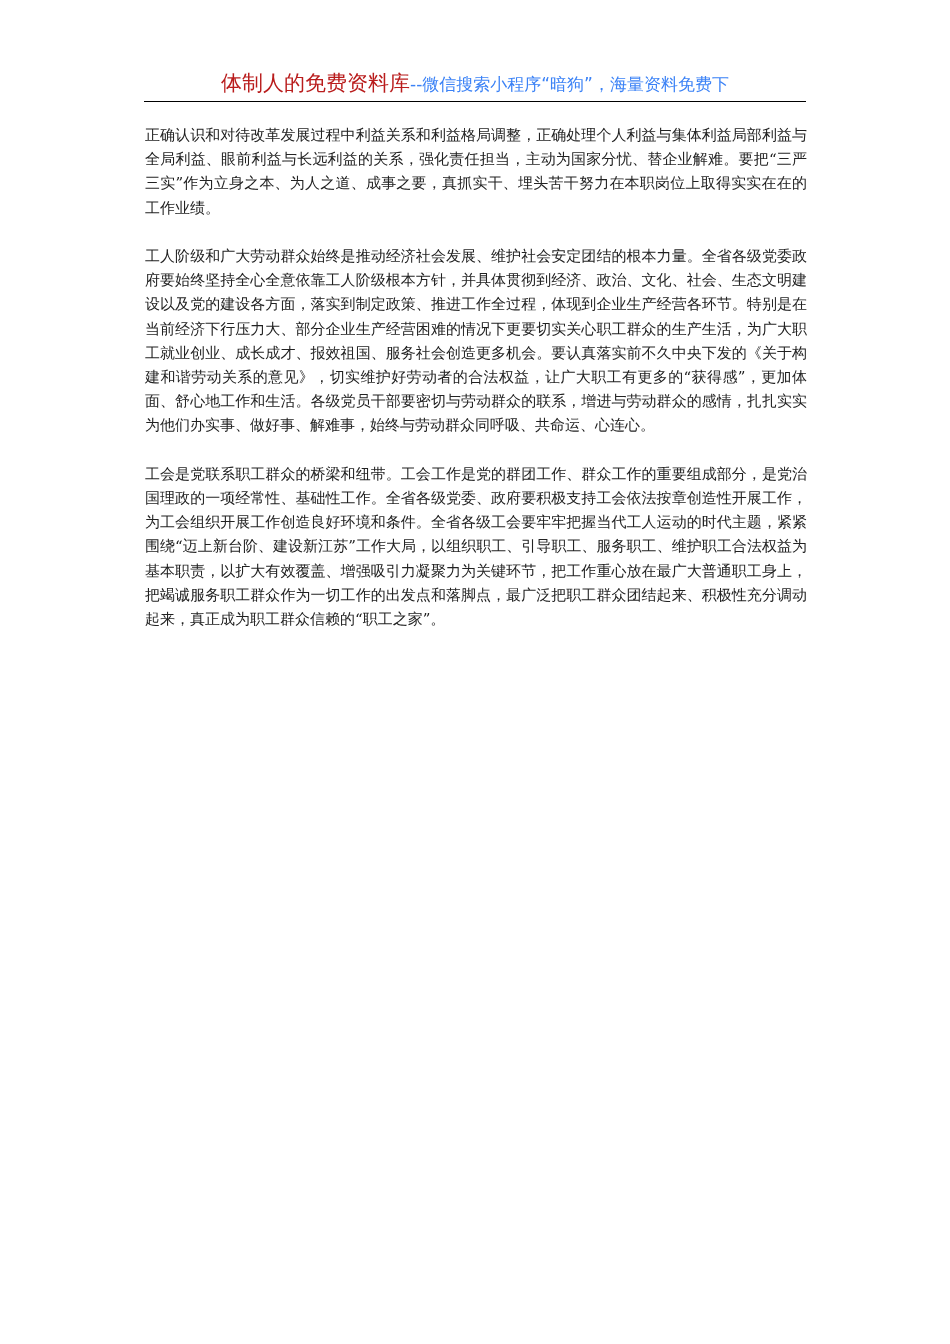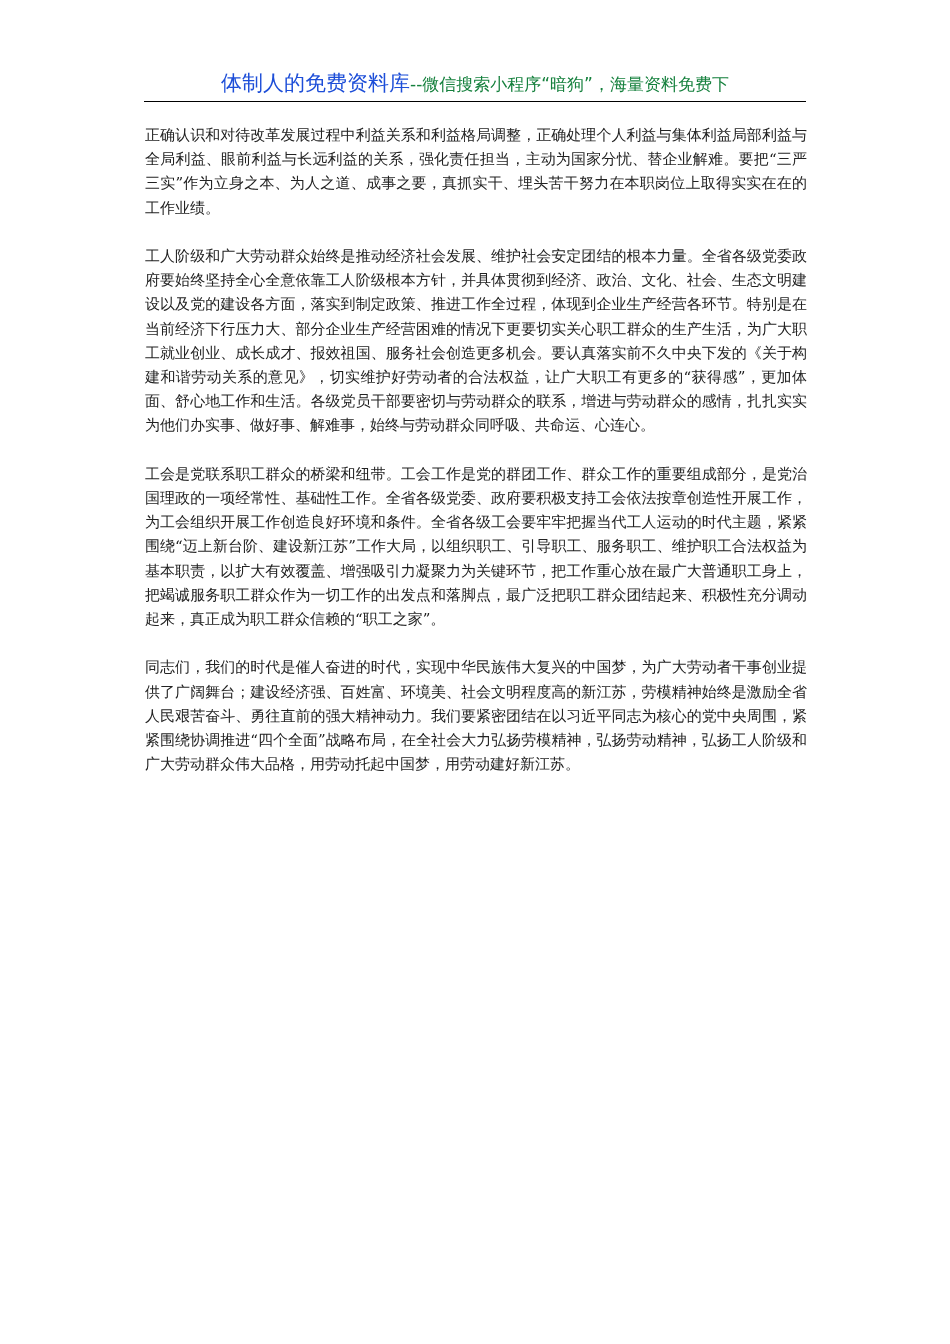--- a/index.html
+++ b/index.html
@@ -28,28 +28,28 @@
       width: 662px;
       height: 34px;
       border-bottom: 1px solid #000000;
       box-sizing: border-box;
       white-space: nowrap;
       text-align: center;
     }
     .header-brand {
       font-family: Liberation Sans, sans-serif;
       font-size: 21px;
-      color: #1d4ed8;
+      color: #b91c1c;
       line-height: 30px;
       vertical-align: baseline;
     }
     .header-tagline {
       font-family: "DejaVu Sans", sans-serif;
       font-size: 17px;
-      color: #15803d;
+      color: #3b82f6;
       line-height: 30px;
       vertical-align: baseline;
     }
     .body-text {
       position: absolute;
       left: 145px;
       top: 123px;
       width: 662px;
       font-family: "DejaVu Serif", serif;
       font-size: 15px;
@@ -67,15 +67,14 @@
 
 <div class="page">
   <div class="header">
     <span class="header-brand">体制人的免费资料库</span><span class="header-tagline">--微信搜索小程序“暗狗”，海量资料免费下</span>
   </div>
 
   <div class="body-text">
     <p class="para">正确认识和对待改革发展过程中利益关系和利益格局调整，正确处理个人利益与集体利益局部利益与全局利益、眼前利益与长远利益的关系，强化责任担当，主动为国家分忧、替企业解难。要把“三严三实”作为立身之本、为人之道、成事之要，真抓实干、埋头苦干努力在本职岗位上取得实实在在的工作业绩。</p>
     <p class="para">工人阶级和广大劳动群众始终是推动经济社会发展、维护社会安定团结的根本力量。全省各级党委政府要始终坚持全心全意依靠工人阶级根本方针，并具体贯彻到经济、政治、文化、社会、生态文明建设以及党的建设各方面，落实到制定政策、推进工作全过程，体现到企业生产经营各环节。特别是在当前经济下行压力大、部分企业生产经营困难的情况下更要切实关心职工群众的生产生活，为广大职工就业创业、成长成才、报效祖国、服务社会创造更多机会。要认真落实前不久中央下发的《关于构建和谐劳动关系的意见》，切实维护好劳动者的合法权益，让广大职工有更多的“获得感”，更加体面、舒心地工作和生活。各级党员干部要密切与劳动群众的联系，增进与劳动群众的感情，扎扎实实为他们办实事、做好事、解难事，始终与劳动群众同呼吸、共命运、心连心。</p>
     <p class="para">工会是党联系职工群众的桥梁和纽带。工会工作是党的群团工作、群众工作的重要组成部分，是党治国理政的一项经常性、基础性工作。全省各级党委、政府要积极支持工会依法按章创造性开展工作，为工会组织开展工作创造良好环境和条件。全省各级工会要牢牢把握当代工人运动的时代主题，紧紧围绕“迈上新台阶、建设新江苏”工作大局，以组织职工、引导职工、服务职工、维护职工合法权益为基本职责，以扩大有效覆盖、增强吸引力凝聚力为关键环节，把工作重心放在最广大普通职工身上，把竭诚服务职工群众作为一切工作的出发点和落脚点，最广泛把职工群众团结起来、积极性充分调动起来，真正成为职工群众信赖的“职工之家”。</p>
-    <p class="para">同志们，我们的时代是催人奋进的时代，实现中华民族伟大复兴的中国梦，为广大劳动者干事创业提供了广阔舞台；建设经济强、百姓富、环境美、社会文明程度高的新江苏，劳模精神始终是激励全省人民艰苦奋斗、勇往直前的强大精神动力。我们要紧密团结在以习近平同志为核心的党中央周围，紧紧围绕协调推进“四个全面”战略布局，在全社会大力弘扬劳模精神，弘扬劳动精神，弘扬工人阶级和广大劳动群众伟大品格，用劳动托起中国梦，用劳动建好新江苏。</p>
   </div>
 </div>
 
 </body></html>

